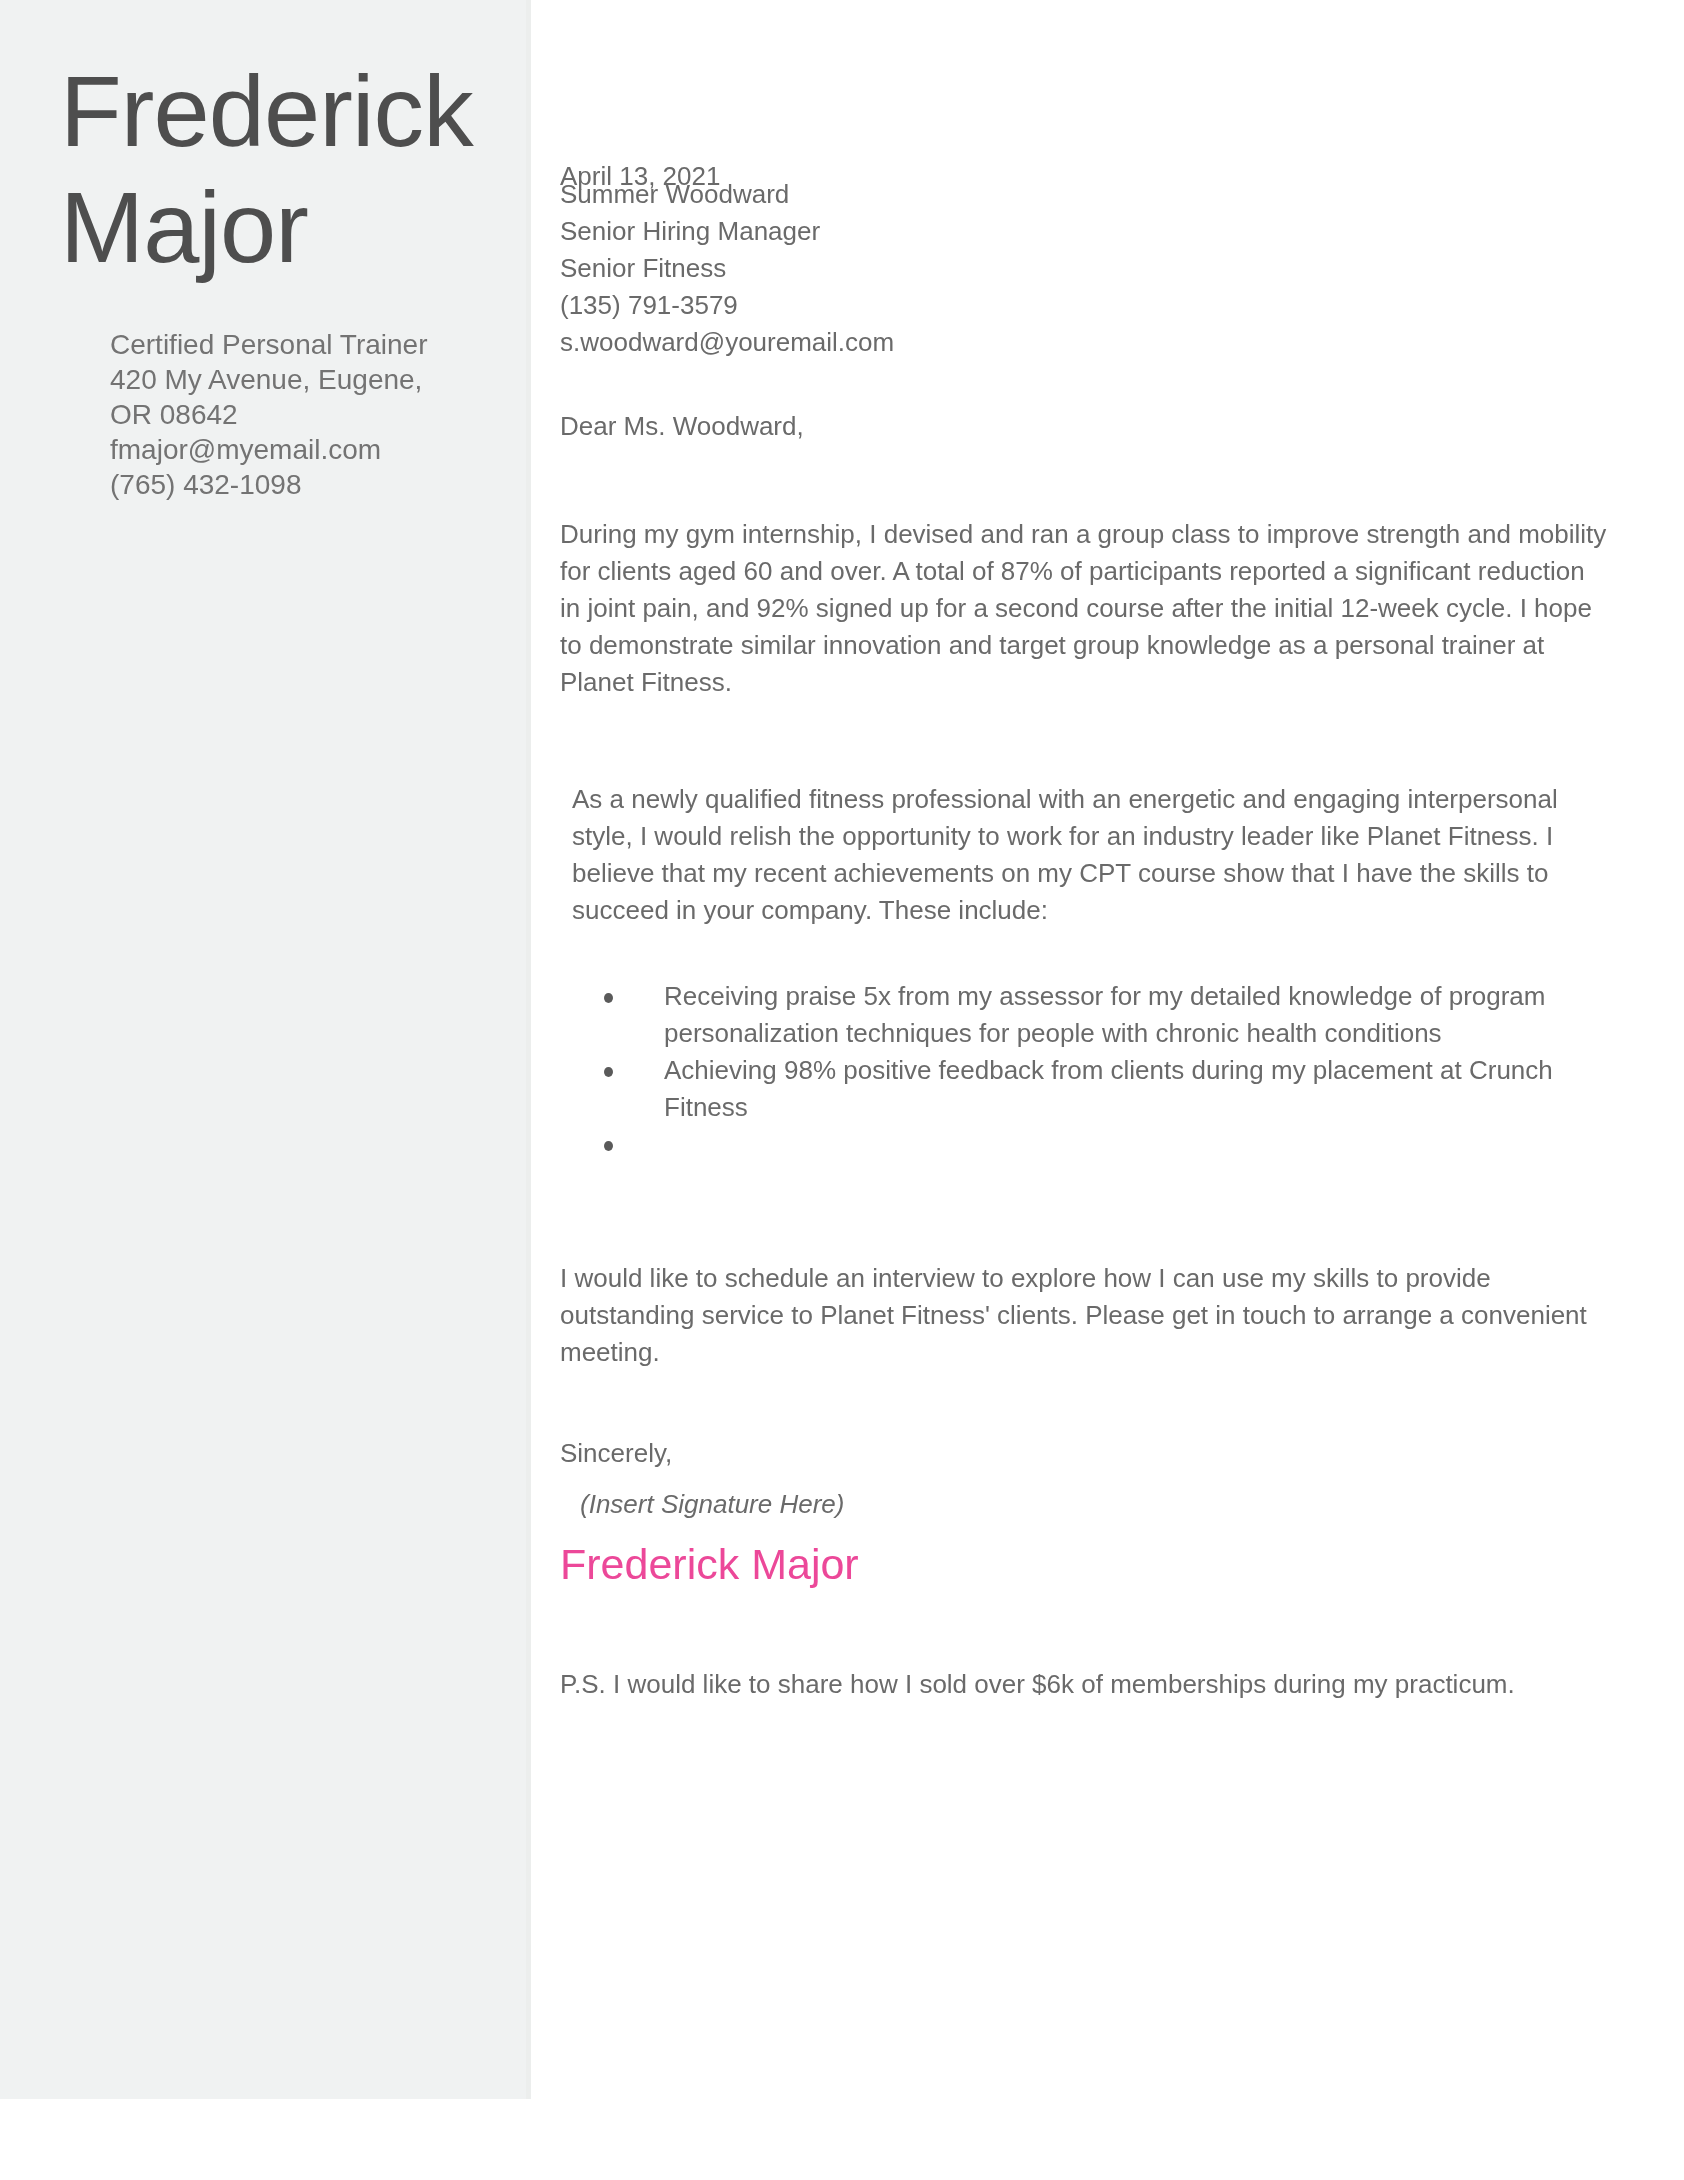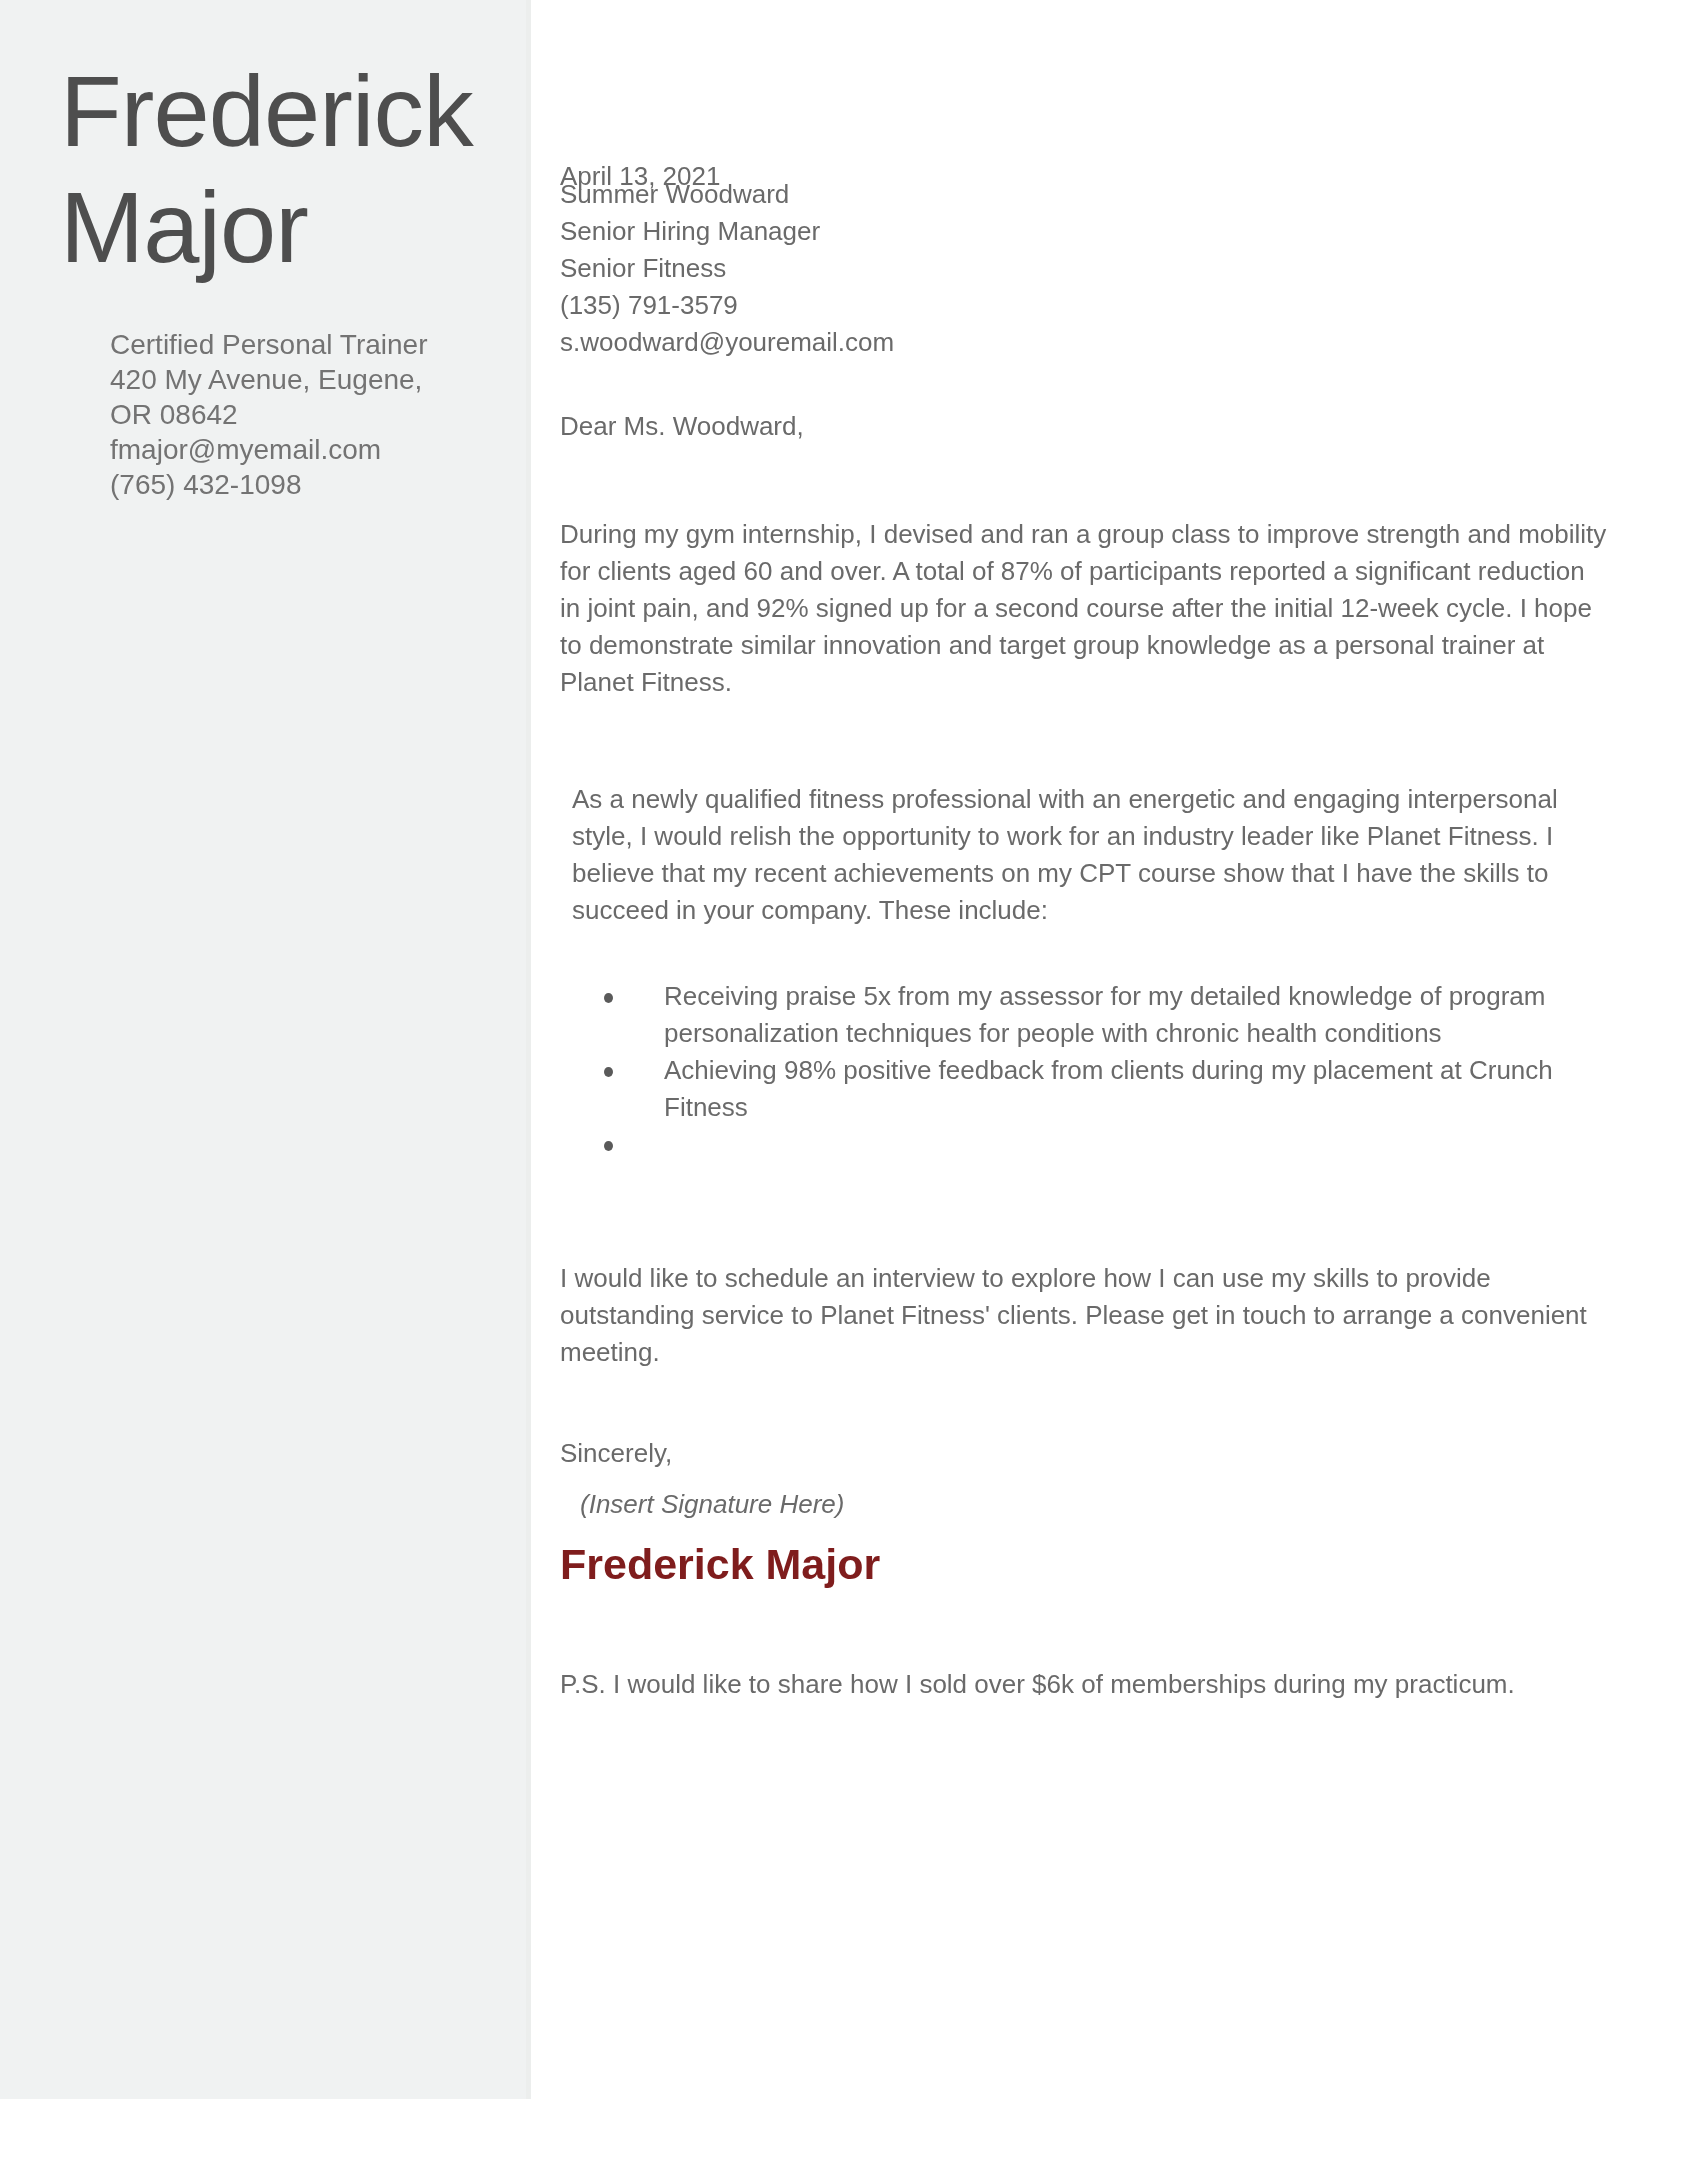--- a/index.html
+++ b/index.html
@@ -17,21 +17,21 @@
   .greeting { position:absolute; top:411px; }
   .para { position:absolute; left:0; width:1048px; line-height:37px; }
   .p1 { top:516px; }
   .p2 { top:769px; }
   .bullets { position:absolute; top:972px; left:0; width:1056px; margin:6px; padding:0; list-style:none; line-height:37px; }
   .bullets li { position:relative; padding-left:98px; }
   .bullets li .dot { position:absolute; left:38px; top:14.5px; width:9.4px; height:10.2px; border-radius:50%; background:#5a5a5a; }
   .p3 { top:1260px; }
   .closing { position:absolute; top:1438px; }
   .sig-placeholder { position:absolute; top:1489px; font-style:italic; color:#6a6a6a;margin-left:20px; }
-  .sig-name { position:absolute; top:1540px; font-size:43px; color:#7f1d1d;font-weight:bold; }
+  .sig-name { position:absolute; top:1540px; font-size:43px; color:#ec4899; }
   .ps { position:absolute; top:1669px; white-space:nowrap; }
 </style>
 </head>
 <body>
 
 <div class="sidebar">
   <h1 class="name">
     <div>Frederick</div>
     <div>Major</div>
   </h1>

